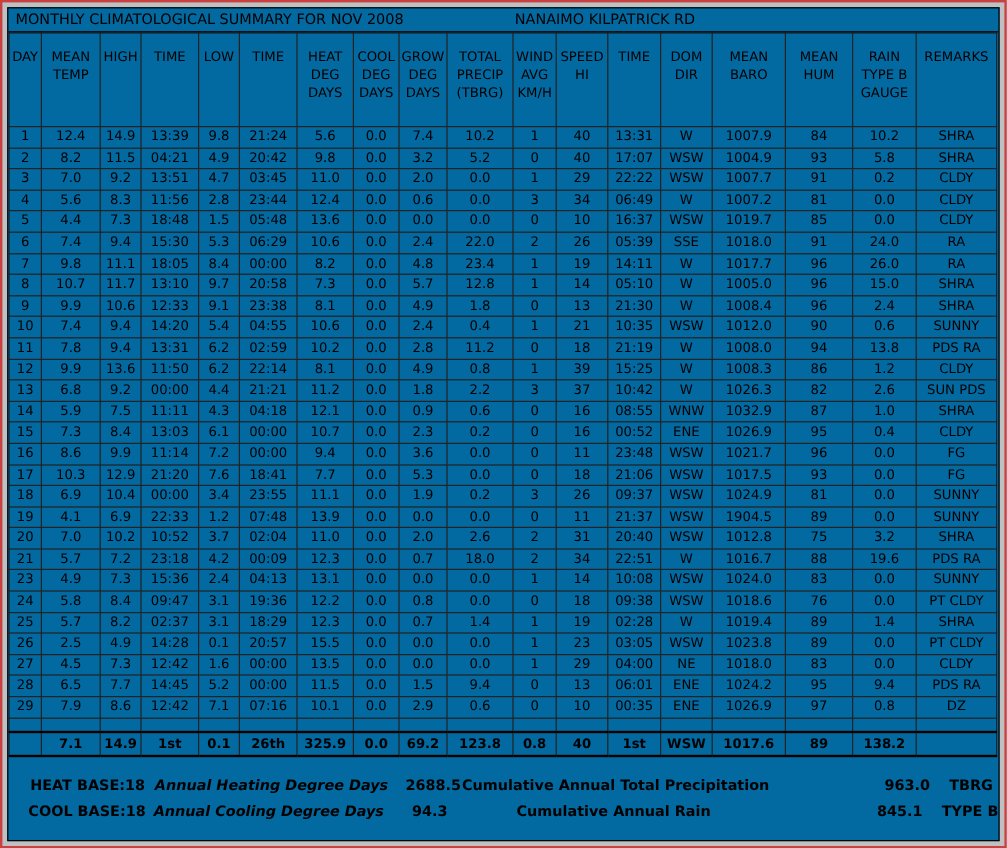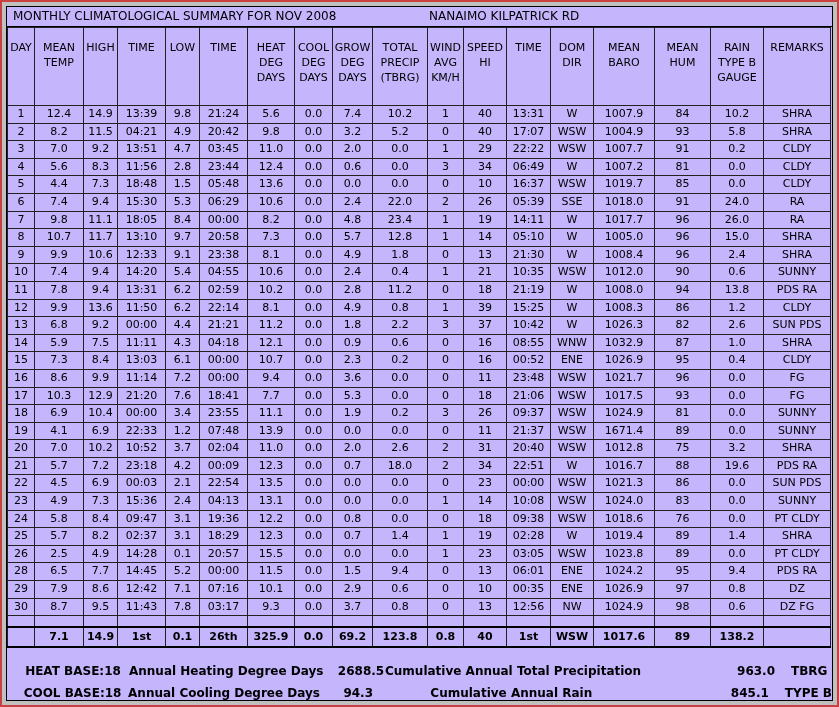--- a/index.html
+++ b/index.html
@@ -12,21 +12,21 @@
   .frame{
     box-sizing:border-box;
     width:839px;height:707px;
     border:2px solid #c84040;
     background:#c0c0c0;
     padding:4px;
   }
   .content{
     box-sizing:border-box;
     width:100%;height:100%;
-    background:#c4b5fd;
+    background:#0369a1;
     border:1px solid #000;
     position:relative;
     overflow:hidden;
   }
   .titlebar{
     position:relative;
     height:19px;
     border-bottom:1px solid #000;
     font-size:12px;
     line-height:19px;
@@ -71,21 +71,21 @@
     font-weight:bold;
     font-size:12px;
   }
   .footer-row{
     display:flex;
     height:22px;
     align-items:center;
     white-space:nowrap;
   }
   .f-base{width:112px;padding-left:10px;text-align:center;}
-  .f-label{width:208px;text-align:left;}
+  .f-label{width:208px;text-align:left;font-style:italic;}
   .f-value{width:48px;text-align:center;}
   .f-label2{width:212px;text-align:right;}
   .f-value2{width:178px;text-align:right;}
   .f-tag{padding-left:16px;text-align:left;}
 </style>
 </head>
 <body>
 
 <div class="frame">
   <div class="content">
@@ -560,21 +560,21 @@
             <td>1.2</td>
             <td>07:48</td>
             <td>13.9</td>
             <td>0.0</td>
             <td>0.0</td>
             <td>0.0</td>
             <td>0</td>
             <td>11</td>
             <td>21:37</td>
             <td>WSW</td>
-            <td>1671.4</td>
+            <td>1904.5</td>
             <td>89</td>
             <td>0.0</td>
             <td>SUNNY</td>
           </tr>
           <tr>
             <td>20</td>
             <td>7.0</td>
             <td>10.2</td>
             <td>10:52</td>
             <td>3.7</td>
@@ -606,40 +606,20 @@
             <td>2</td>
             <td>34</td>
             <td>22:51</td>
             <td>W</td>
             <td>1016.7</td>
             <td>88</td>
             <td>19.6</td>
             <td>PDS RA</td>
           </tr>
           <tr>
-            <td>22</td>
-            <td>4.5</td>
-            <td>6.9</td>
-            <td>00:03</td>
-            <td>2.1</td>
-            <td>22:54</td>
-            <td>13.5</td>
-            <td>0.0</td>
-            <td>0.0</td>
-            <td>0.0</td>
-            <td>0</td>
-            <td>23</td>
-            <td>00:00</td>
-            <td>WSW</td>
-            <td>1021.3</td>
-            <td>86</td>
-            <td>0.0</td>
-            <td>SUN PDS</td>
-          </tr>
-          <tr>
             <td>23</td>
             <td>4.9</td>
             <td>7.3</td>
             <td>15:36</td>
             <td>2.4</td>
             <td>04:13</td>
             <td>13.1</td>
             <td>0.0</td>
             <td>0.0</td>
             <td>0.0</td>
@@ -706,20 +686,40 @@
             <td>1</td>
             <td>23</td>
             <td>03:05</td>
             <td>WSW</td>
             <td>1023.8</td>
             <td>89</td>
             <td>0.0</td>
             <td>PT CLDY</td>
           </tr>
           <tr>
+            <td>27</td>
+            <td>4.5</td>
+            <td>7.3</td>
+            <td>12:42</td>
+            <td>1.6</td>
+            <td>00:00</td>
+            <td>13.5</td>
+            <td>0.0</td>
+            <td>0.0</td>
+            <td>0.0</td>
+            <td>1</td>
+            <td>29</td>
+            <td>04:00</td>
+            <td>NE</td>
+            <td>1018.0</td>
+            <td>83</td>
+            <td>0.0</td>
+            <td>CLDY</td>
+          </tr>
+          <tr>
             <td>28</td>
             <td>6.5</td>
             <td>7.7</td>
             <td>14:45</td>
             <td>5.2</td>
             <td>00:00</td>
             <td>11.5</td>
             <td>0.0</td>
             <td>1.5</td>
             <td>9.4</td>
@@ -744,40 +744,20 @@
             <td>2.9</td>
             <td>0.6</td>
             <td>0</td>
             <td>10</td>
             <td>00:35</td>
             <td>ENE</td>
             <td>1026.9</td>
             <td>97</td>
             <td>0.8</td>
             <td>DZ</td>
-          </tr>
-          <tr>
-            <td>30</td>
-            <td>8.7</td>
-            <td>9.5</td>
-            <td>11:43</td>
-            <td>7.8</td>
-            <td>03:17</td>
-            <td>9.3</td>
-            <td>0.0</td>
-            <td>3.7</td>
-            <td>0.8</td>
-            <td>0</td>
-            <td>13</td>
-            <td>12:56</td>
-            <td>NW</td>
-            <td>1024.9</td>
-            <td>98</td>
-            <td>0.6</td>
-            <td>DZ FG</td>
           </tr>
           <tr class="spacer">
             <td></td>
             <td></td>
             <td></td>
             <td></td>
             <td></td>
             <td></td>
             <td></td>
             <td></td>

